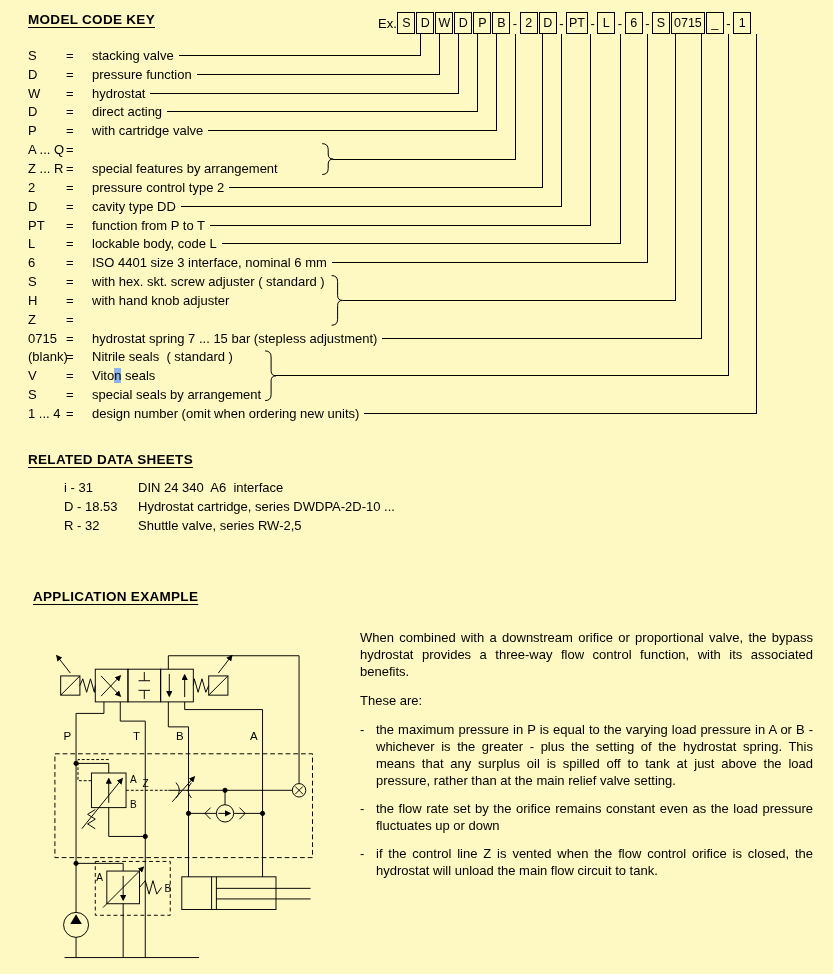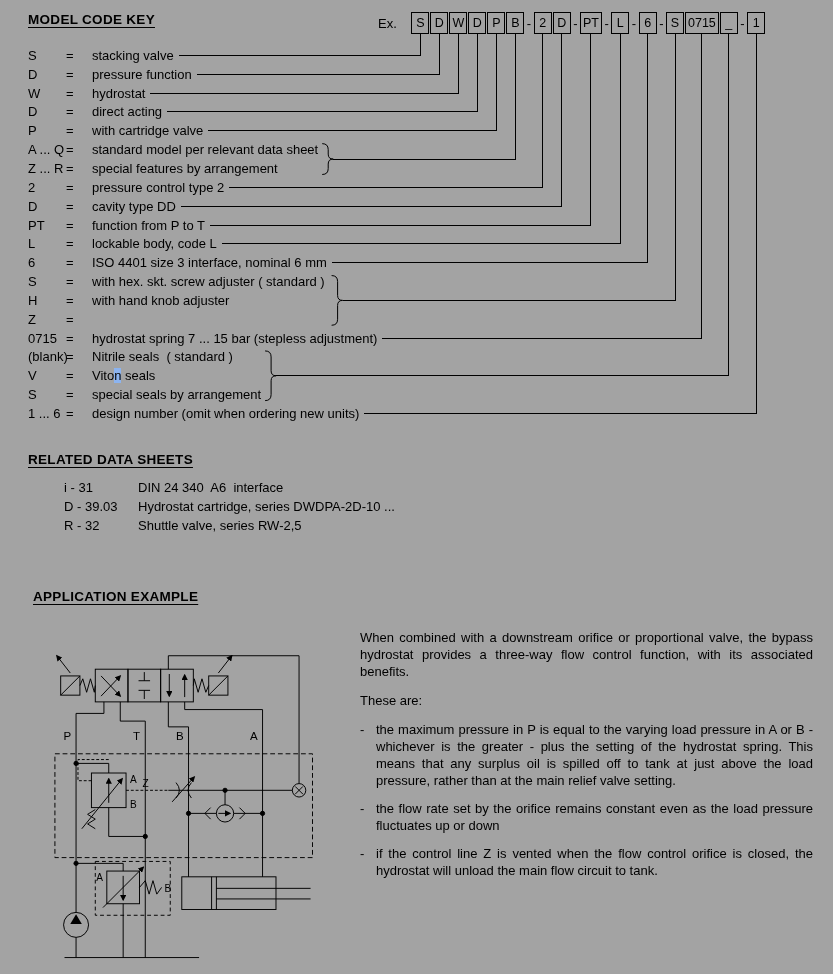--- a/index.html
+++ b/index.html
@@ -1,29 +1,29 @@
 <!DOCTYPE html>
 <html><head>
 <meta charset="utf-8">
 <style>
   html,body{margin:0;padding:0;background:#fff;}
   .page{
     width:833px;height:974px;box-sizing:border-box;
     padding:10px 18px 0 28px;position:relative;overflow:hidden;
-    font-family:"Liberation Sans",sans-serif;color:#000;background:#a3a3a3;
+    font-family:"Liberation Sans",sans-serif;color:#000;background:#fef9c3;
   }
   .heading{
     font-size:13.5px;font-weight:bold;letter-spacing:.3px;
     text-decoration:underline;text-underline-offset:3px;
     display:inline-block;
   }
   
   #model-code-section{position:relative;height:432px;}
   .code-row{position:absolute;top:2px;left:350px;display:flex;align-items:center;font-size:13px;white-space:nowrap;}
-  .ex-label{margin-right:14px;}
+  .ex-label{}
   .code-box{
     border:1px solid #000;height:20px;min-width:12px;padding:0 2px;margin:0 .5px;
     display:inline-flex;align-items:center;justify-content:center;font-size:12.5px;
   }
   .code-sep{margin:0 2px;}
   #key-entries{position:absolute;top:36px;left:0;right:0;}
   .key-row{display:flex;height:18.85px;align-items:center;font-size:13px;}
   .key-code{width:38px;flex:none;white-space:pre;}
   .key-eq{width:26px;flex:none;}
   .key-desc{flex:none;white-space:pre;}
@@ -104,21 +104,20 @@
           <span class="key-desc">direct acting</span>
         </div>
         <div class="key-row">
           <span class="key-code">P</span>
           <span class="key-eq">=</span>
           <span class="key-desc">with cartridge valve</span>
         </div>
         <div class="key-row">
           <span class="key-code">A ... Q</span>
           <span class="key-eq">=</span>
-          <span class="key-desc">standard model per relevant data sheet</span>
         </div>
         <div class="key-row">
           <span class="key-code">Z ... R</span>
           <span class="key-eq">=</span>
           <span class="key-desc">special features by arrangement</span>
         </div>
         <div class="key-row">
           <span class="key-code">2</span>
           <span class="key-eq">=</span>
           <span class="key-desc">pressure control type 2</span>
@@ -171,21 +170,21 @@
           <span class="key-code">V</span>
           <span class="key-eq">=</span>
           <span class="key-desc"><span>Vito</span><span style="background: rgb(140, 180, 240);">n</span><span> seals</span></span>
         </div>
         <div class="key-row">
           <span class="key-code">S</span>
           <span class="key-eq">=</span>
           <span class="key-desc">special seals by arrangement</span>
         </div>
         <div class="key-row">
-          <span class="key-code">1 ... 6</span>
+          <span class="key-code">1 ... 4</span>
           <span class="key-eq">=</span>
           <span class="key-desc">design number (omit when ordering new units)</span>
         </div>
       </div>
 
     <svg id="leader-svg" shape-rendering="crispEdges" xmlns="http://www.w3.org/2000/svg">
         <polyline points="150.65625,45.421875 392.296875,45.421875 392.296875,24"></polyline>
         <polyline points="168.734375,64.265625 411.296875,64.265625 411.296875,24"></polyline>
         <polyline points="122.484375,83.109375 430.296875,83.109375 430.296875,24"></polyline>
         <polyline points="139.09375,101.953125 449.296875,101.953125 449.296875,24"></polyline>
@@ -207,21 +206,21 @@
   </div>
 
   <div id="related-section">
     <span class="heading">RELATED DATA SHEETS</span>
     <div id="related-rows">
         <div class="rel-row">
           <span class="rel-code">i - 31</span>
           <span class="rel-desc">DIN 24 340  A6  interface</span>
         </div>
         <div class="rel-row">
-          <span class="rel-code">D - 39.03</span>
+          <span class="rel-code">D - 18.53</span>
           <span class="rel-desc">Hydrostat cartridge, series DWDPA-2D-10 ...</span>
         </div>
         <div class="rel-row">
           <span class="rel-code">R - 32</span>
           <span class="rel-desc">Shuttle valve, series RW-2,5</span>
         </div>
       </div>
   </div>
 
   <div id="application-section">

